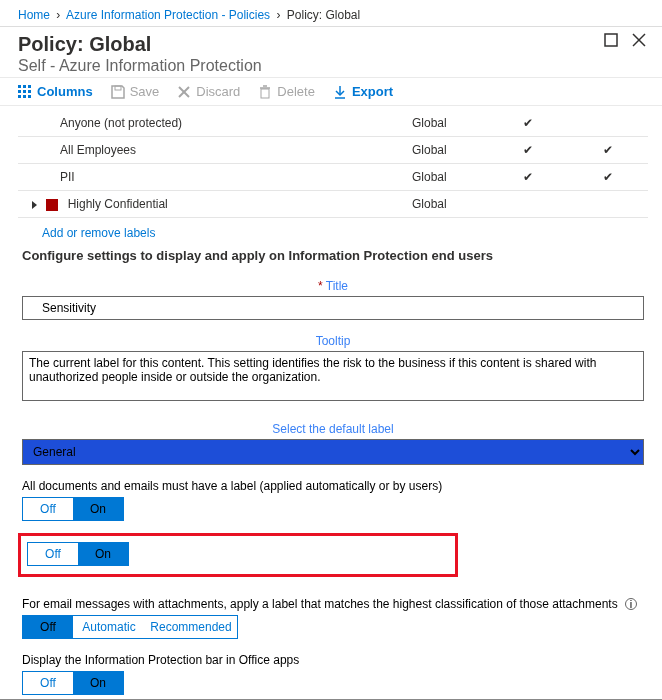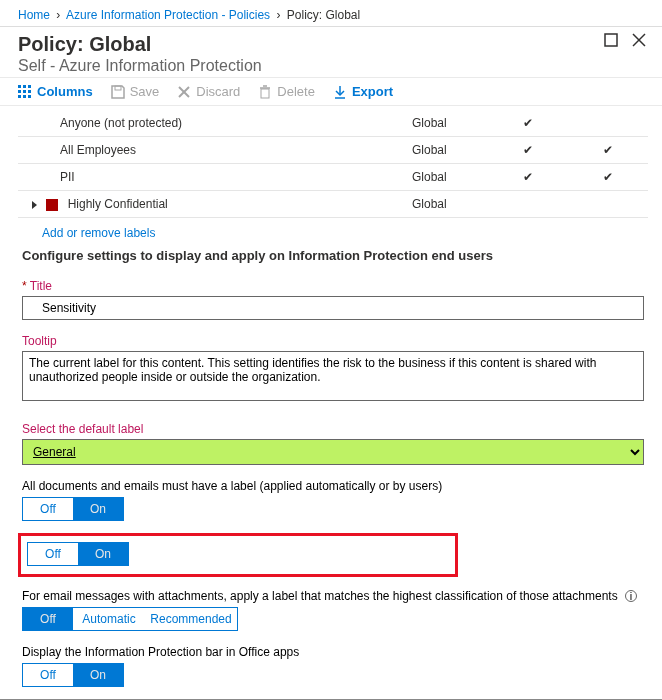--- a/index.html
+++ b/index.html
@@ -49,35 +49,35 @@
   }
   table.lbls { width: 100%; border-collapse: collapse; margin-top: 4px;}
   table.lbls td { padding: 6px 4px; border-bottom: 1px solid #e5e5e5; font-size: 12px;}
   table.lbls td.name { padding-left: 42px; }
   td.chk { width:80px; text-align:center; }
   td.col2 { width:80px; }
   .tri { display:inline-block; width:0; height:0; border-top:4px solid transparent; border-bottom:4px solid transparent; border-left:5px solid #333; margin-right:6px; vertical-align:middle;}
   .sq { display:inline-block; width:12px; height:12px; background:#a80000; margin-right:6px; vertical-align:middle;}
   .link { color:#0078d4; cursor:pointer; padding: 8px 4px; display:inline-block;margin-left:20px;}
   .section-head { font-weight:600; font-size:13px; padding: 0 4px 8px 4px;}
-  .field-label { font-size:12px; color:#be185d; margin: 8px 4px 3px 4px; }
+  .field-label { font-size:12px; color:#3b82f6; margin: 8px 4px 3px 4px; text-align: center; }
   .req::before { content:"* "; color:#a80000; }
   .text-input { width: calc(100% - 8px); border:1px solid #666; padding:4px 19px; font-size:12px; margin:0 4px; font-family:inherit;}
   .textarea { width: calc(100% - 8px); border:1px solid #666; padding:4px 6px; font-size:12px; margin:0 4px; height:50px; font-family:inherit; resize:none;}
-  .select { width: calc(100% - 8px); border:1px solid #666; padding:4px 6px; font-size:12px; margin:0 4px; background:#bef264; font-family:inherit;text-decoration:underline;}
+  .select { width: calc(100% - 8px); border:1px solid #666; padding:4px 6px; font-size:12px; margin:0 4px; background:#1d4ed8; font-family:inherit;}
   .toggle-row { margin: 14px 4px 0 4px; }
   .toggle-label { font-size:12px; color:#000000; margin-bottom:4px; }
   .toggle {
     display:inline-flex; border:1px solid #0078d4;
   }
   .toggle .opt {
     padding:4px 0; width:50px; text-align:center; font-size:12px; cursor:pointer;
     background:#fff; color:#0078d4;
   }
-  .toggle .opt.sel { background:#0078d4; color:#e5e5e5; }
+  .toggle .opt.sel { background:#0078d4; color:#000000; }
   .toggle.wide .opt2 { width:72px; }
   .toggle.wide .opt3 { width:92px; }
   .highlight {
     border:3px solid #e81123; padding:6px 6px 8px 6px; margin:12px 0; width:440px;
   }
   .info-icon { font-style:normal; font-size:11px; border:1px solid #666; border-radius:50%; width:12px; height:12px; display:inline-flex; align-items:center; justify-content:center; margin-left:4px;}
   ::-webkit-scrollbar { width: 16px; }
   ::-webkit-scrollbar-track { background: #f0f0f0; }
   ::-webkit-scrollbar-thumb { background: #c1c1c1; }
 </style>
@@ -215,21 +215,21 @@
     </div>
   </div>
 
   <div class="highlight">
     <div class="toggle">
       <div class="opt">Off</div>
       <div class="opt sel">On</div>
     </div>
   </div>
 
-  <div class="toggle-row" style="margin-top:12px">
+  <div class="toggle-row" style="margin-top:20px">
     <div class="toggle-label">
       <span>For email messages with attachments, apply a label that matches the highest classification of those attachments</span>
       <span class="info-icon">i</span>
     </div>
     <div class="toggle wide">
       <div class="opt sel">Off</div>
       <div class="opt opt2">Automatic</div>
       <div class="opt opt3">Recommended</div>
     </div>
   </div>

